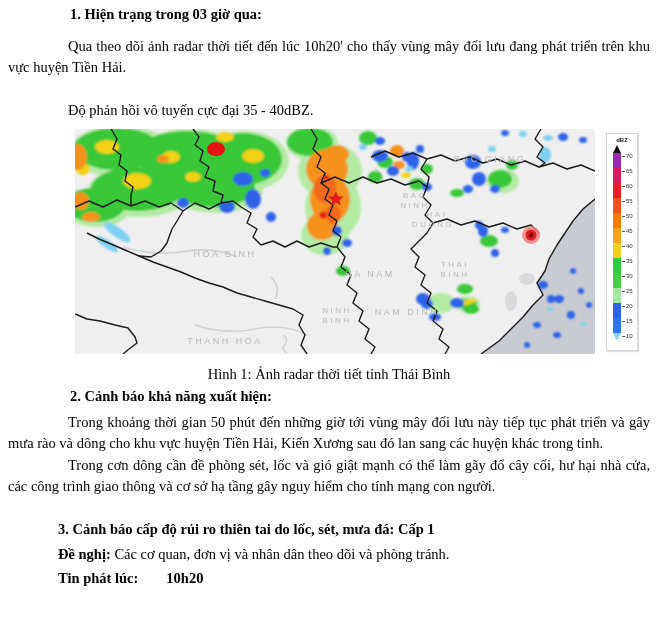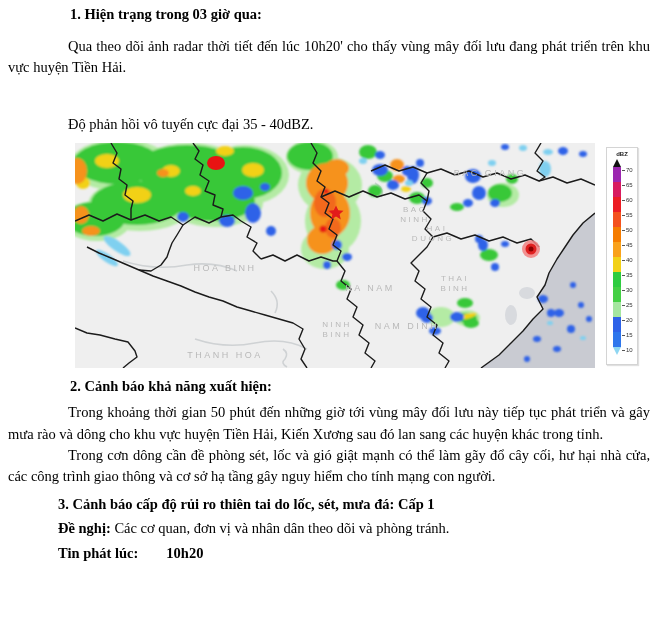--- a/index.html
+++ b/index.html
@@ -4,21 +4,21 @@
 <style>
   html,body{margin:0;padding:0;background:#fff;}
   body{width:658px;height:618px;overflow:hidden;
        font-family:"Liberation Serif",serif;font-size:14.5px;color:#000;}
   .page{padding:6px 8px 0 8px;}
   p{margin:0;}
   .heading{font-weight:bold;padding-left:62px;margin-top:0;font-family:Liberation Serif, serif;}
   .para{text-align:justify;line-height:21.4px;}
   .para.indent{text-indent:60px;}
   #p-intro{margin-top:13px;}
-  #p-dbz{margin-top:35px;text-align:left;}
+  #p-dbz{margin-top:21px;text-align:left;}
   figure{margin:8px 0 0 0;}
   .mapwrap{position:relative;width:575px;height:225px;margin-left:67px;}
   .radar-map{display:block;width:520px;height:225px;}
   
   .colorbar{position:absolute;left:531px;top:4px;width:30px;height:216px;
             background:#fff;border:1px solid #d4d4d4;box-shadow:1px 1px 1px rgba(0,0,0,.12);
             font-family:"Liberation Sans",sans-serif;}
   .cb-title{font-size:6px;font-weight:bold;text-align:center;margin-top:3px;color:#222;}
   .cb-arrow-up{width:0;height:0;margin:2px 0 0 6px;
                border-left:4px solid transparent;border-right:4px solid transparent;
@@ -28,21 +28,21 @@
   .cb-arrow-down{width:0;height:0;margin:0 0 0 6px;
                border-left:4px solid transparent;border-right:4px solid transparent;
                border-top:8px solid #8ed6f2;}
   .cb-ticks{position:absolute;top:22px;left:15px;width:14px;height:180px;}
   .cb-tick{position:absolute;left:0;font-size:6px;line-height:7px;color:#333;}
   .cb-tick::before{content:"";display:inline-block;width:3px;height:1px;background:#555;
                    vertical-align:middle;margin-right:1px;}
   figcaption{text-align:center;line-height:20.5px;margin-top:10px;}
   #h2{margin-top:3px;}
   #p-warn1{margin-top:7px;}
-  #h3{margin-top:6px;}
+  #h3{margin-top:22px;}
   .s3line{padding-left:50px;line-height:21.4px;margin-top:3px;}
   .bold{font-weight:bold;}
   .time{font-weight:bold;margin-left:28px;}
 </style>
 </head>
 <body>
 
 <div class="page">
 
   <p class="heading" id="h1">1. Hiện trạng trong 03 giờ qua:</p>
@@ -280,20 +280,21 @@
             <div class="cb-tick" style="top: 117px;">30</div>
             <div class="cb-tick" style="top: 132px;">25</div>
             <div class="cb-tick" style="top: 147px;">20</div>
             <div class="cb-tick" style="top: 162px;">15</div>
             <div class="cb-tick" style="top: 177px;">10</div>
           </div>
       </div>
     </div>
 
     <figcaption>
+      <div>Hình 1: Ảnh radar thời tiết tỉnh Thái Bình</div>
     </figcaption>
   </figure>
 
   <p class="heading" id="h2">2. Cảnh báo khả năng xuất hiện:</p>
 
   <p class="para indent" id="p-warn1">Trong khoảng thời gian 50 phút đến những giờ tới vùng mây đối lưu này tiếp tục phát triển và gây mưa rào và dông cho khu vực huyện Tiền Hải, Kiến Xương sau đó lan sang các huyện khác trong tỉnh.</p>
 
   <p class="para indent" id="p-warn2">Trong cơn dông cần đề phòng sét, lốc và gió giật mạnh có thể làm gãy đổ cây cối, hư hại nhà cửa, các công trình giao thông và cơ sở hạ tầng gây nguy hiểm cho tính mạng con người.</p>
 
   <p class="heading s3line" id="h3">3. Cảnh báo cấp độ rủi ro thiên tai do lốc, sét, mưa đá: Cấp 1</p>

